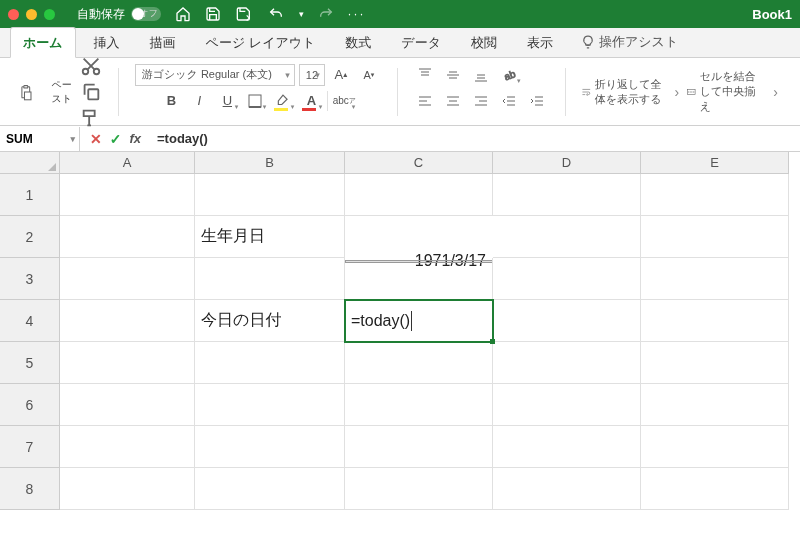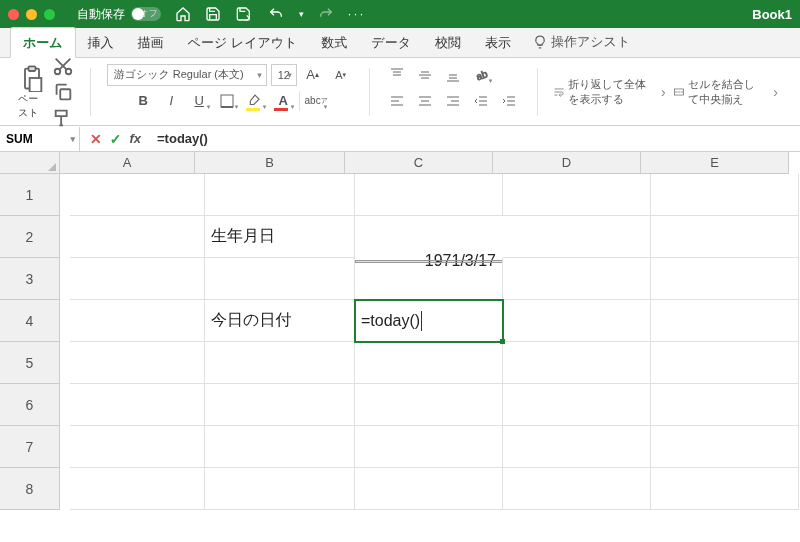--- a/index.html
+++ b/index.html
@@ -10,29 +10,29 @@
   .traffic span { width: 11px; height: 11px; border-radius: 50%; display: block; }
   .tl-red { background:#ff5f57; } .tl-yellow { background:#febc2e; } .tl-green { background:#28c840; }
   .autosave { display: flex; align-items: center; gap: 6px; font-size: 12px; margin-left: 8px; }
   .switch { width: 30px; height: 14px; border-radius: 7px; background: rgba(255,255,255,0.25); position: relative; display:flex; align-items:flex-start; justify-content:flex-end; padding:0 3px;}
   .switch::before { content:""; position:absolute; left:1px; top:1px; width:12px; height:12px; background:#fff; border-radius:50%; }
   .switch-label { font-size:9px; color:#ddd; }
   .qat { display:flex; gap:14px; margin-left:14px; align-items:center; }
   .qat svg, .qat span.dots { color:#fff; }
   .booktitle { margin-left:auto; font-weight:600; font-size:13px; }
   
-  .tabs { height: 30px; background: #f3f3f3; border-bottom: 1px solid #d0d0d0; display:flex; align-items:flex-end; padding: 0 10px; gap: 0; }
+  .tabs { height: 30px; background: #f3f3f3; border-bottom: 1px solid #d0d0d0; display:flex; align-items:flex-end; padding: 0 10px; gap: 6px; }
   .tab { padding: 6px 12px 5px; font-size: 13px; color: #333; cursor:pointer; }
   .tab.active { background:#fff; border:1px solid #d0d0d0; border-bottom:1px solid #fff; border-radius:3px 3px 0 0; font-weight:700; color:#1e7e34; margin-bottom:-1px; }
   .tell { display:flex; align-items:center; gap:4px; padding:6px 10px; font-size:13px; color:#555; }
   
   .ribbon { height: 68px; background:#fff; border-bottom:1px solid #d0d0d0; display:flex; align-items:center; padding:0 10px; gap:8px; }
   .group { display:flex; align-items:center; gap:6px; padding:0 8px; height:56px; }
   .sep { width:1px; height:48px; background:#e0e0e0; }
-  .clip { display:flex; flex-direction:column; align-items:center; gap:0; }
+  .clip { display:flex; align-items:center; gap:18px; }
   .clip-icon { width:28px; height:28px; position:relative; }
   .clip-label { font-size:10px; color:#444; }
   .smallbtn { width:22px; height:22px; display:flex; align-items:center; justify-content:center; color:#444; font-size:13px; }
   .fontbox { display:flex; flex-direction:column; gap:4px; }
   .fontrow { display:flex; gap:4px; align-items:center; }
   .sel { height:22px; border:1px solid #ccc; background:#fff; font-size:11px; padding:0 18px 0 6px; color:#555; position:relative; display:flex; align-items:center; }
   .sel::after { content:"▾"; position:absolute; right:4px; font-size:9px; color:#888; }
   .btn { width:24px; height:22px; display:flex; align-items:center; justify-content:center; color:#555; font-size:13px; position:relative; }
   .btn.drop::after { content:"▾"; font-size:7px; position:absolute; right:1px; bottom:1px; color:#888; }
   .cellfmt { display:flex; gap:4px; font-size:11px; color:#555; }
@@ -49,21 +49,21 @@
   .fxinput { flex:1; padding:0 6px; font-size:13px; color:#333; }
   
   .sheet { position:relative; overflow:hidden; height: calc(542px - 28px - 30px - 68px - 26px); background:#fff; }
   .corner { position:absolute; left:0; top:0; width:60px; height:22px; background:#f0f0f0; border-right:1px solid #ccc; border-bottom:1px solid #ccc; z-index:3; }
   .corner::after{ content:""; position:absolute; right:3px; bottom:2px; width:0; height:0; border-left:8px solid transparent; border-bottom:8px solid #bbb;}
   .colhdrs { position:absolute; left:60px; top:0; right:0; height:22px; display:flex; z-index:2; }
   .colhdr { background:#f0f0f0; border-right:1px solid #ccc; border-bottom:1px solid #ccc; display:flex; align-items:center; justify-content:center; font-size:13px; color:#555; }
   .rowhdrs { position:absolute; left:0; top:22px; width:60px; z-index:2; }
   .rowhdr { height:42px; background:#f0f0f0; border-right:1px solid #ccc; border-bottom:1px solid #ccc; display:flex; align-items:center; justify-content:center; font-size:14px; color:#555; }
   .cells { position:absolute; left:60px; top:22px; right:0; }
-  .row { display:flex; height:42px;padding-left:10px; }
+  .row { display:flex; height:42px; }
   .cell { border-right:1px solid #e0e0e0; border-bottom:1px solid #e0e0e0; display:flex; align-items:center; padding:0 6px; font-size:16px; color:#222; }
   .cell.right { justify-content:flex-end;margin-top:45px; }
   .cell.editing { outline:2px solid #1e7e34; outline-offset:-1px; background:#fff; z-index:1; justify-content:flex-start; }
   .cell.sel-border { outline:1px solid #999; outline-offset:-1px; }
   .caret { border-right:1px solid #333; height:20px; margin-left:1px; animation:blink 1s infinite; }
   @keyframes blink { 50% { opacity:0; } }
   .fillhandle { position:absolute; width:5px; height:5px; background:#1e7e34; right:-3px; bottom:-3px; }
   
   .cw-A{width:135px}.cw-B{width:150px}.cw-C{width:148px}.cw-D{width:148px}.cw-E{width:148px}
 </style>

